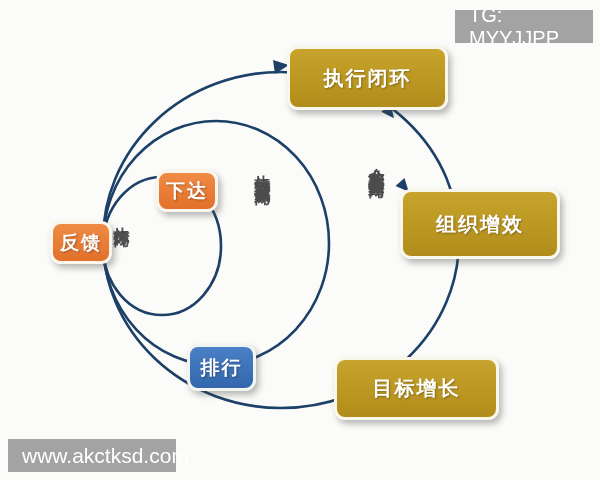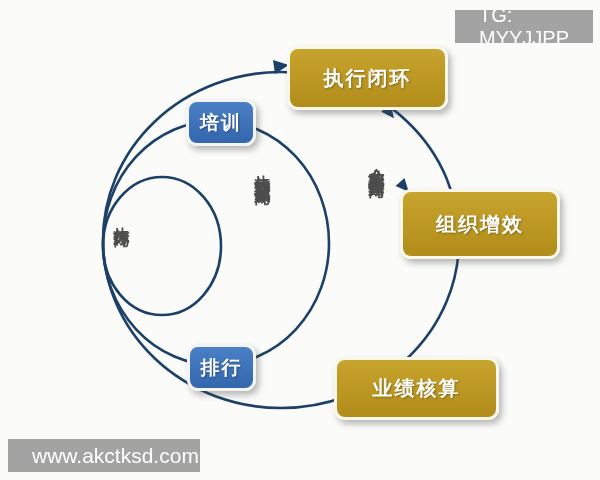--- a/index.html
+++ b/index.html
@@ -29,24 +29,24 @@
   .loop-label{
     position:absolute;
     writing-mode:vertical-rl;text-orientation:upright;
     color:#4d4d4d;font-size:16px;font-weight:bold;
     letter-spacing:2px;line-height:1.1;
   }
 
   .watermark{
     position:absolute;display:flex;align-items:center;
     background:var(--watermark_bg,#a3a3a3);
-    color:#fff;padding:0 24px;box-sizing:border-box;
+    color:#fff;padding:0 14px;box-sizing:border-box;
   }
   #wm-tg{right:7px;top:10px;width:138px;height:33px;font-size:20px;}
-  #wm-site{left:8px;bottom:8px;width:192px;height:33px;font-size:21px;}
+  #wm-site{left:8px;bottom:8px;width:168px;height:33px;font-size:21px;}
 </style>
 </head>
 <body>
 
 <div id="stage">
 
   <svg id="loops-svg" viewBox="0 0 600 480">
     <ellipse cx="162" cy="246" rx="59" ry="69" fill="none" stroke-width="2.6" stroke="#1c4067"></ellipse>
     <ellipse cx="216" cy="243" rx="113" ry="122" fill="none" stroke-width="2.6" stroke="#1c4067"></ellipse>
     <ellipse cx="281" cy="240" rx="178" ry="168" fill="none" stroke-width="2.6" stroke="#1c4067"></ellipse>
@@ -54,28 +54,29 @@
     <polygon points="0,-6 13,0 0,6" transform="translate(386,108) rotate(52)" fill="#1c4067"></polygon>
     <polygon points="0,-6 13,0 0,6" transform="translate(400,182) rotate(48)" fill="#1c4067"></polygon>
   </svg>
 
   <div class="loop-label" style="left:113px;top:214px;">执行闭环</div>
   <div class="loop-label" style="left:254px;top:162px;">执行管理与成长闭环</div>
   <div class="loop-label" style="left:368px;top:155px;">企业管理与经营闭环</div>
 
   <div class="node gold big" style="left:287px;top:46px;width:161px;height:64px;">执行闭环</div>
 
-  <div class="node blue small" style="left:186px;top:99px;width:70px;height:47px;">培训</div>
 
+  <div class="node orange small" style="left:156px;top:170px;width:62px;height:42px;">下达</div>
 
+  <div class="node orange small" style="left:50px;top:221px;width:62px;height:43px;">反馈</div>
 
 
 
   <div class="node gold big" style="left:400px;top:189px;width:160px;height:70px;">组织增效</div>
 
   <div class="node blue small" style="left:187px;top:344px;width:69px;height:47px;">排行</div>
 
-  <div class="node gold big" style="left:334px;top:357px;width:165px;height:63px;">业绩核算</div>
+  <div class="node gold big" style="left:334px;top:357px;width:165px;height:63px;">目标增长</div>
 
   <div id="wm-tg" class="watermark">TG: MYYJJPP</div>
   <div id="wm-site" class="watermark">www.akctksd.com</div>
 
 </div>
 
 </body></html>

